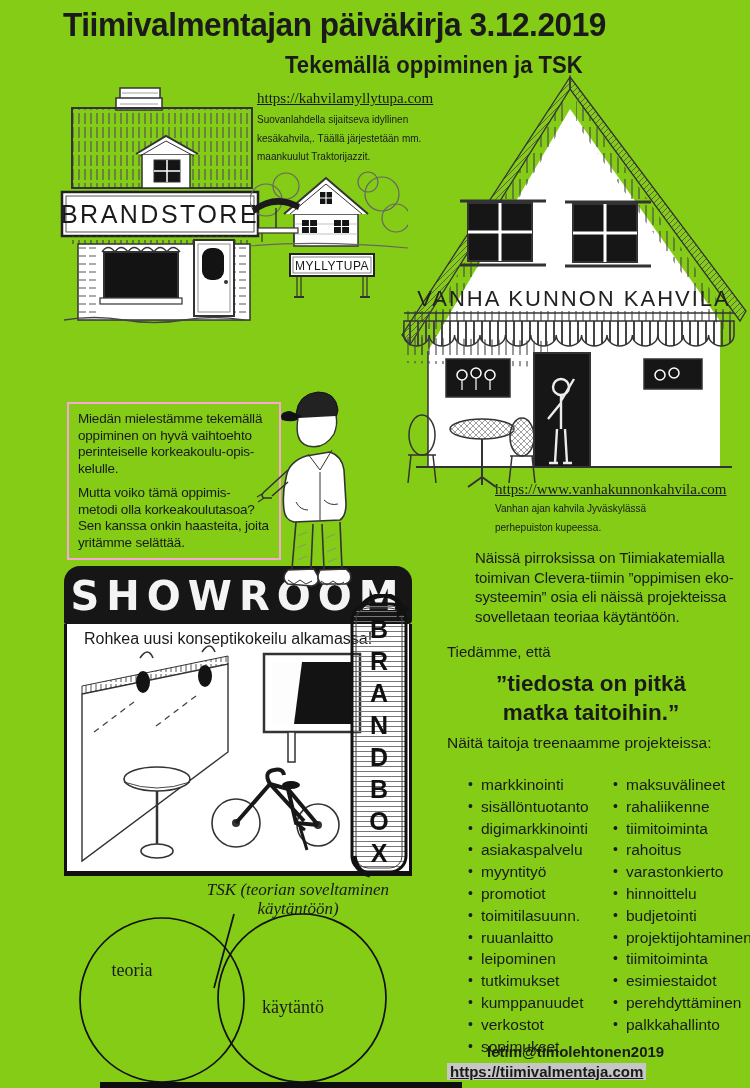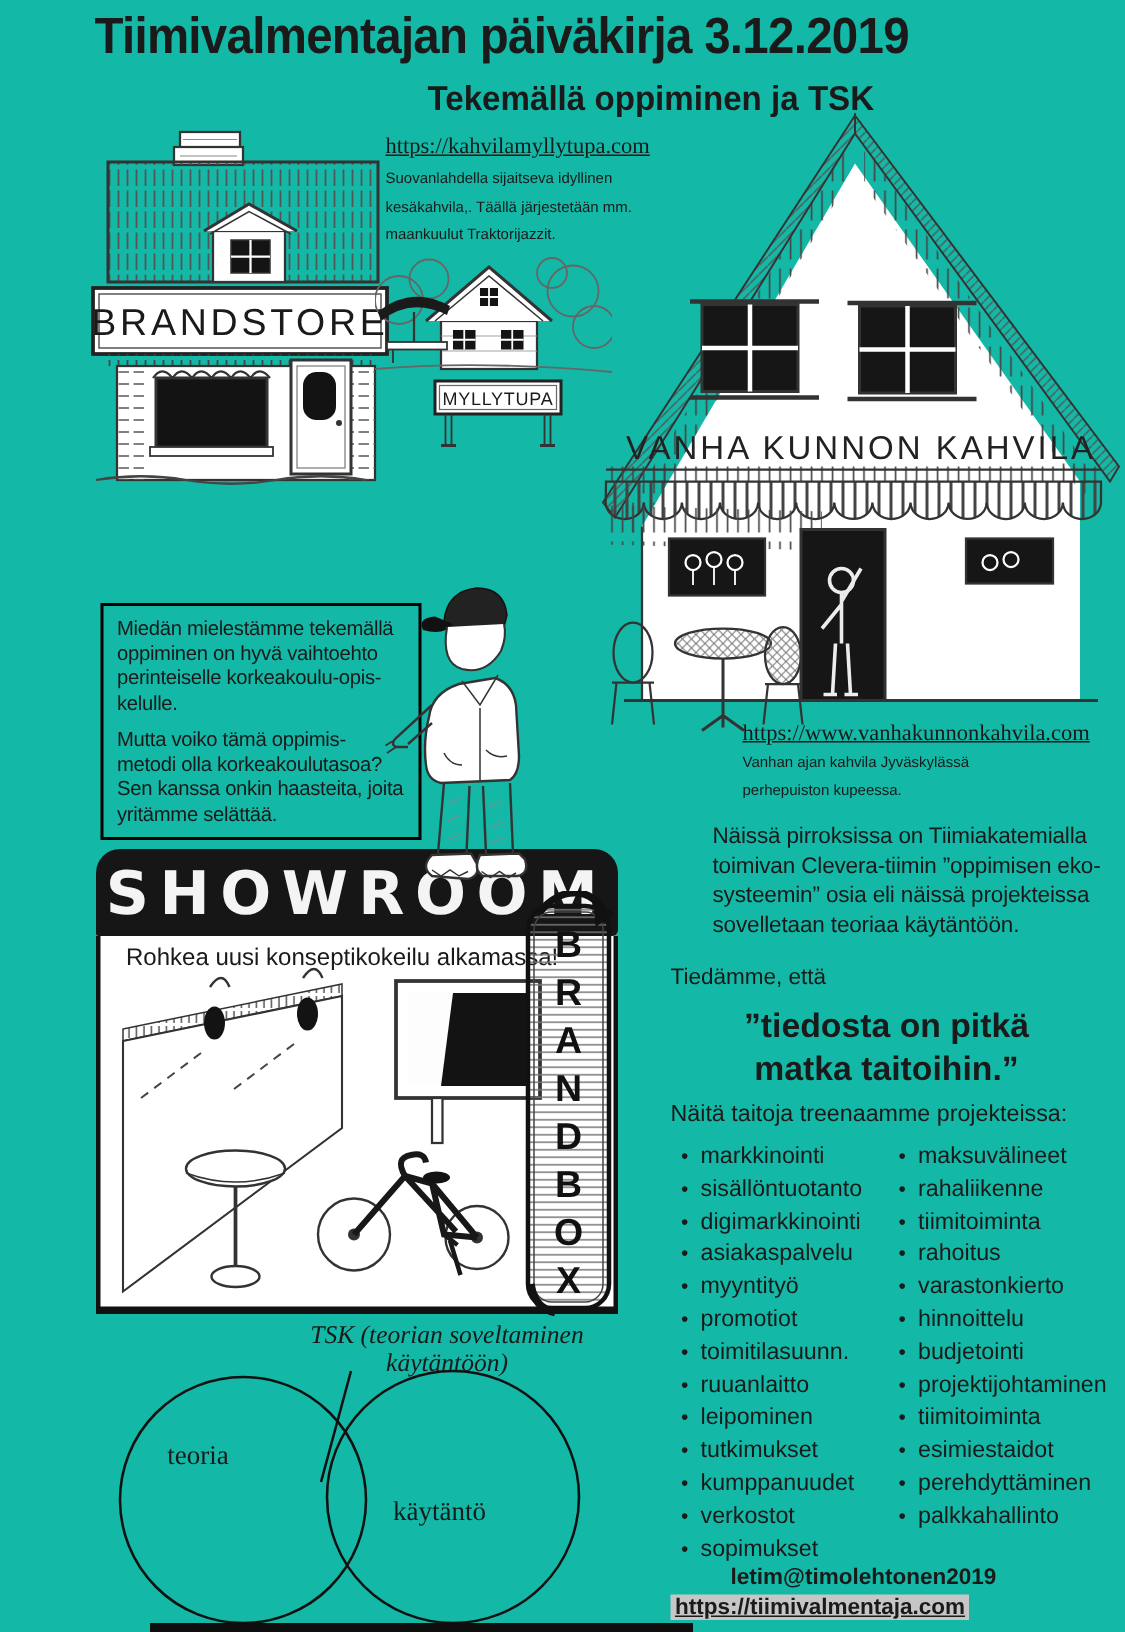--- a/index.html
+++ b/index.html
@@ -1,33 +1,33 @@
 <!DOCTYPE html>
 <html><head>
 <meta charset="utf-8">
 <style>
   html,body{margin:0;padding:0;background:#e8e8e8;}
-  .page{position:relative;width:750px;height:1088px;background:#14b8a6;overflow:hidden;
+  .page{position:relative;width:750px;height:1088px;background:#84cc16;overflow:hidden;
         font-family:"Liberation Sans",sans-serif;color:#1a1a1a;}
   .abs{position:absolute;}
   .nowrap{white-space:nowrap;}
   .page-title{left:63px;top:5px;font-size:34px;font-weight:bold;letter-spacing:-0.5px;
               transform:scaleX(.93);transform-origin:left top;}
   .page-subtitle{left:285px;top:52px;font-size:23px;font-weight:bold;transform:scaleX(.96);transform-origin:left top;}
   .serif-link{font-family:"Liberation Serif",serif;font-size:15px;text-decoration:underline;color:#1a1a1a;}
   .body-text{font-size:10px;line-height:18.5px;}
   .caption-text{font-size:14.5px;line-height:19px;}
-  .thought-box{left:67px;top:402px;width:214px;box-sizing:border-box;border:2px solid #000000;
+  .thought-box{left:67px;top:402px;width:214px;box-sizing:border-box;border:2px solid #f9a8d4;
                padding:7px 6px 7px 9px;font-size:13.5px;line-height:16.5px;letter-spacing:-0.2px;}
   .thought-box .p2{margin-top:8px;}
   .main-col{font-size:15px;line-height:19.5px;letter-spacing:-0.1px;margin-left:28px;}
   .lead-in{left:447px;top:643px;font-size:15px;}
   .quote{left:455px;top:669px;width:272px;text-align:center;font-size:22.5px;line-height:29px;font-weight:bold;}
   .skills-heading{left:447px;top:734px;font-size:15.5px;}
-  ul.skills{list-style:none;margin:0;padding:0;font-size:15.5px;}
+  ul.skills{list-style:none;margin:14px;padding:0;font-size:15.5px;}
   ul.skills li{position:relative;height:21.8px;line-height:21.8px;padding-left:14px;white-space:nowrap;}
   ul.skills li::before{content:"•";position:absolute;left:1px;top:0;font-size:14px;}
   .showroom-banner{left:64px;top:566px;width:348px;height:58px;background:#161616;
                    border-radius:16px 16px 4px 2px;text-align:center;z-index:3;}
   .showroom-banner .sign-text{color:#f4f4f4;font-size:40px;font-weight:bold;letter-spacing:7px;
                    line-height:60px;font-family:"DejaVu Sans","Liberation Sans",sans-serif;}
   .showroom-room{left:64px;top:624px;width:348px;height:252px;box-sizing:border-box;
                  border-left:3px solid #111;border-right:3px solid #111;border-bottom:5px solid #111;background:#fff;}
   .showroom-caption{left:84px;top:630px;font-size:16px;z-index:4;}
   .venn-label{left:198px;top:880px;width:200px;text-align:center;

